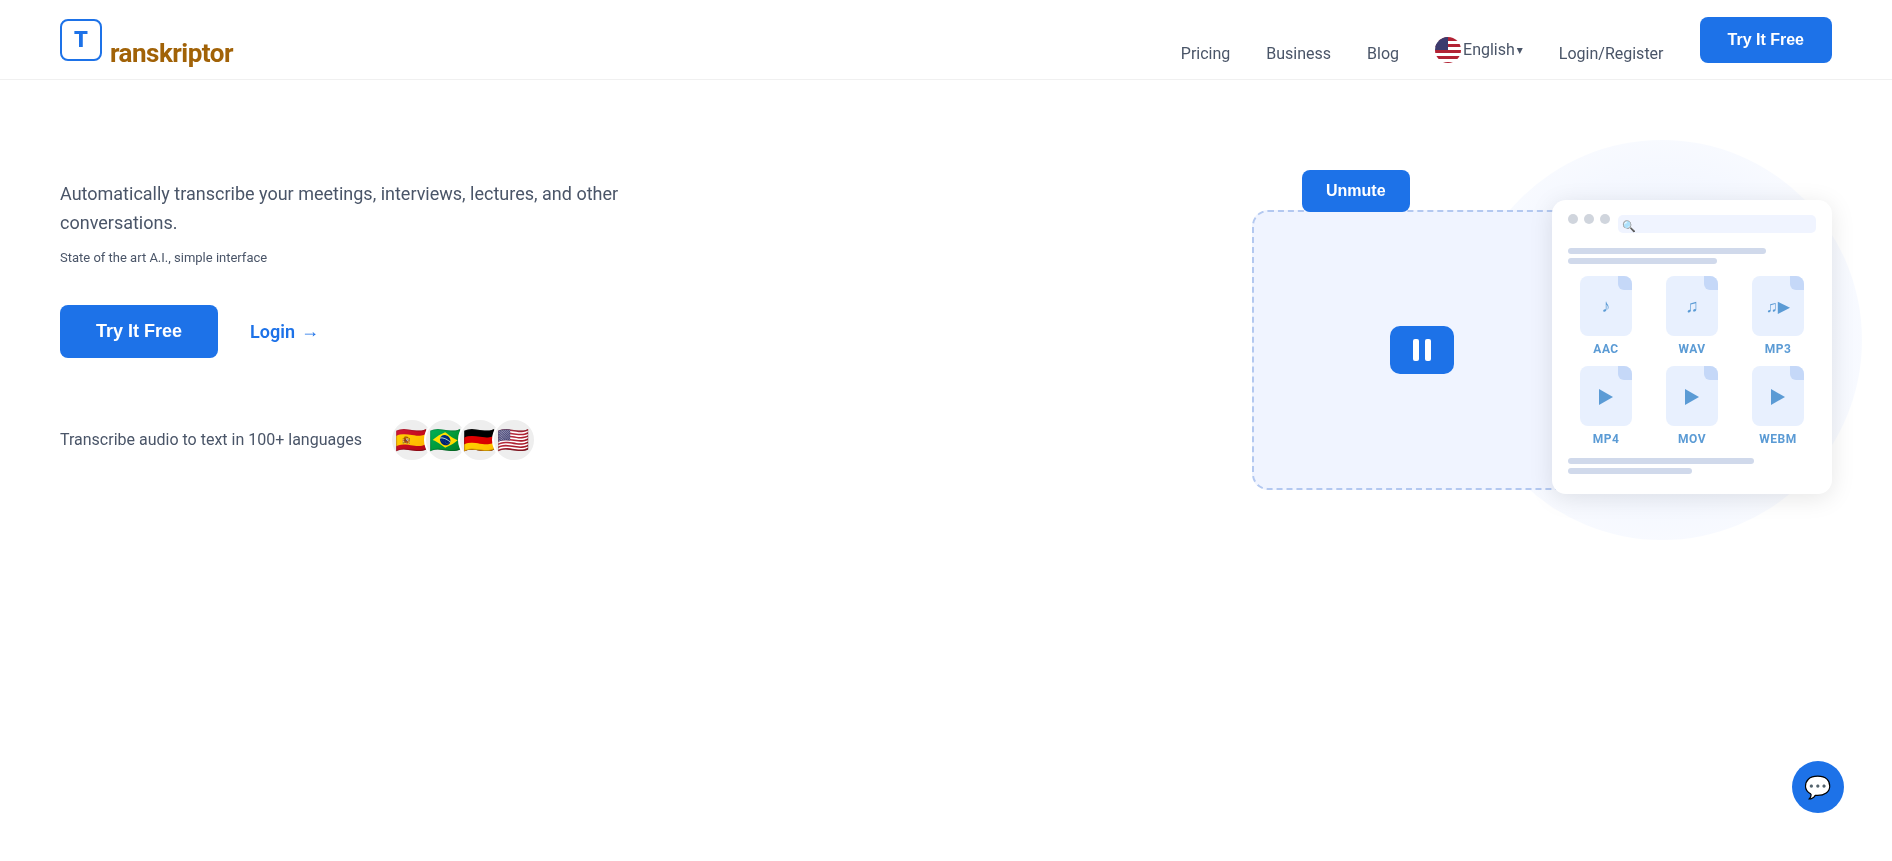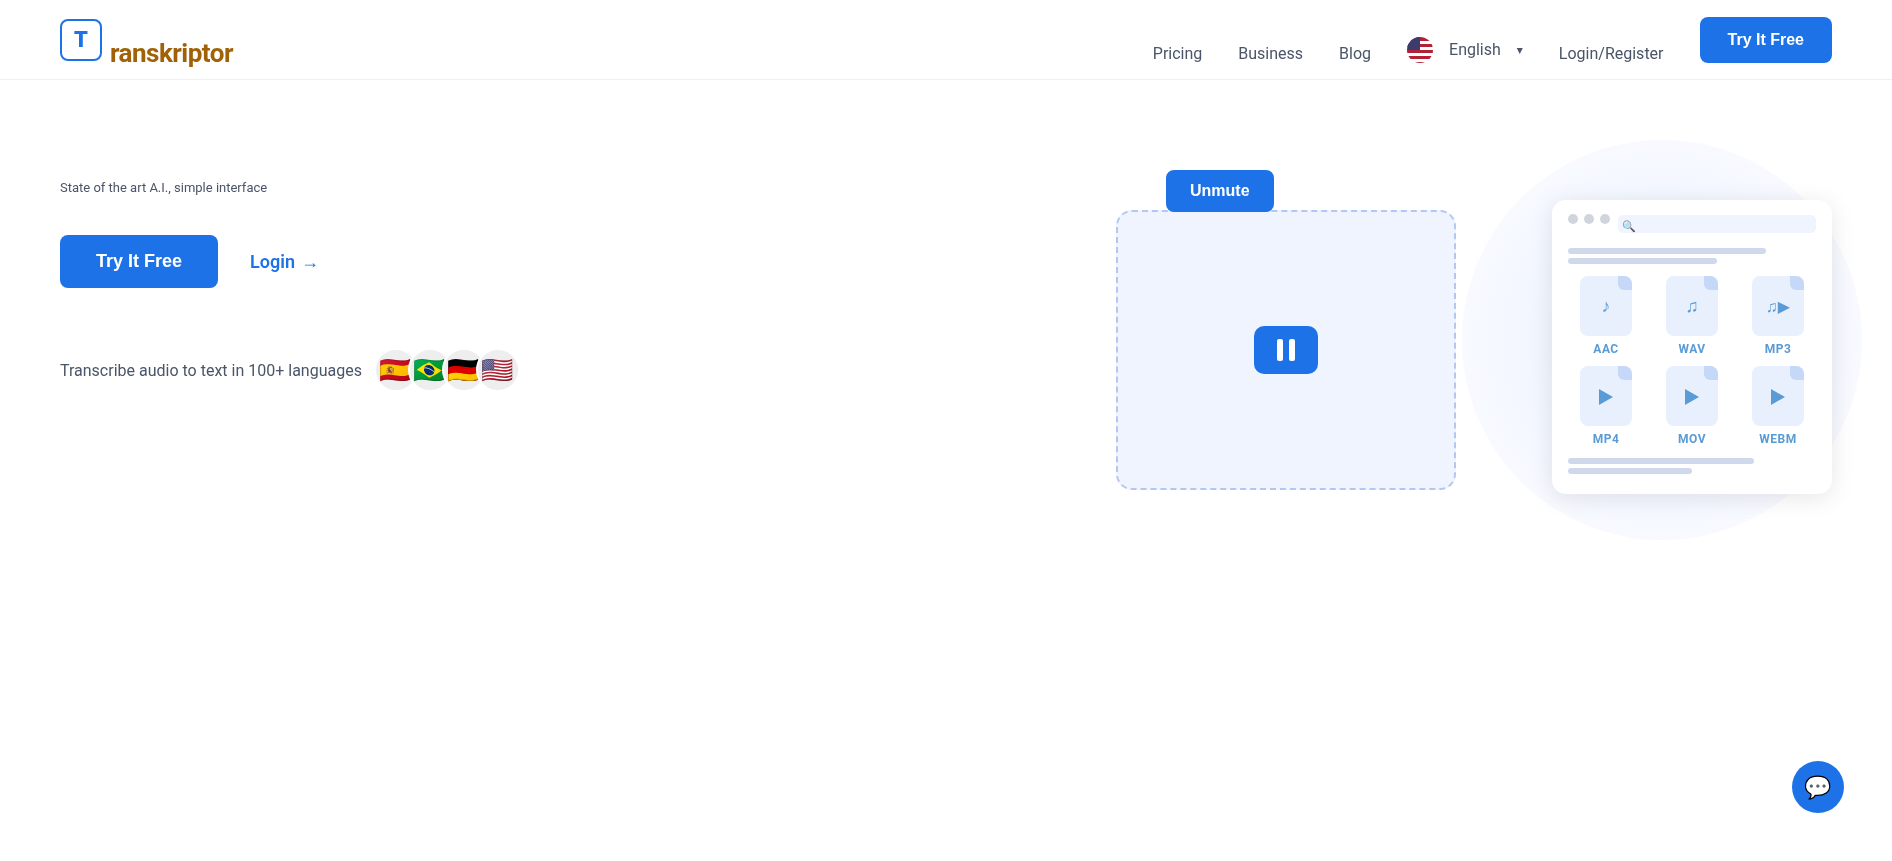--- a/index.html
+++ b/index.html
@@ -55,21 +55,21 @@
     }
     .nav-link {
       font-size: 16px;
       color: #4a5568;
       text-decoration: none;
       cursor: pointer;
     }
     .lang-selector {
       display: flex;
       align-items: center;
-      gap: 16px;
+      gap: 2px;
       font-size: 16px;
       color: #4a5568;
       cursor: pointer;
     }
     .chevron-down {
       font-size: 12px;
       color: #4a5568;
     }
     .login-link {
       font-size: 16px;
@@ -146,21 +146,21 @@
       border: none;
       cursor: pointer;
       display: flex;
       align-items: center;
       gap: 6px;
       text-decoration: none;
     }
     .hero-languages {
       display: flex;
       align-items: center;
-      gap: 12px;
+      gap: 28px;
     }
     .languages-text {
       font-size: 16px;
       color: #4a5568;
     }
     .flags-group {
       display: flex;
       align-items: center;
     }
     .flag-item {
@@ -174,21 +174,21 @@
       align-items: center;
       justify-content: center;
       font-size: 26px;
       background: #eee;
     }
     .flag-item:first-child { margin-left: 0; }
 
     
     .hero-right {
       position: relative;
-      width: 716px;
+      width: 580px;
       min-height: 420px;
       flex-shrink: 0;
     }
     .unmute-btn {
       position: absolute;
       top: 10px;
       left: 50px;
       background: #1d72e8;
       color: #fff;
       border: none;
@@ -404,20 +404,21 @@
       <span class="chevron-down">▾</span>
     </div>
 
     <a class="login-link" href="#">Login/Register</a>
     <button class="btn-try-free-nav">Try It Free</button>
   </div>
 </nav>
 
 <section class="hero">
   <div class="hero-left">
+    <p class="hero-subtitle">Automatically transcribe your meetings, interviews, lectures, and other conversations.</p>
     <p class="hero-subtext">State of the art A.I., simple interface</p>
 
     <div class="hero-buttons">
       <button class="btn-try-free-hero">Try It Free</button>
       <a class="btn-login" href="#">
         <span>Login</span>
         <span>→</span>
       </a>
     </div>
 

